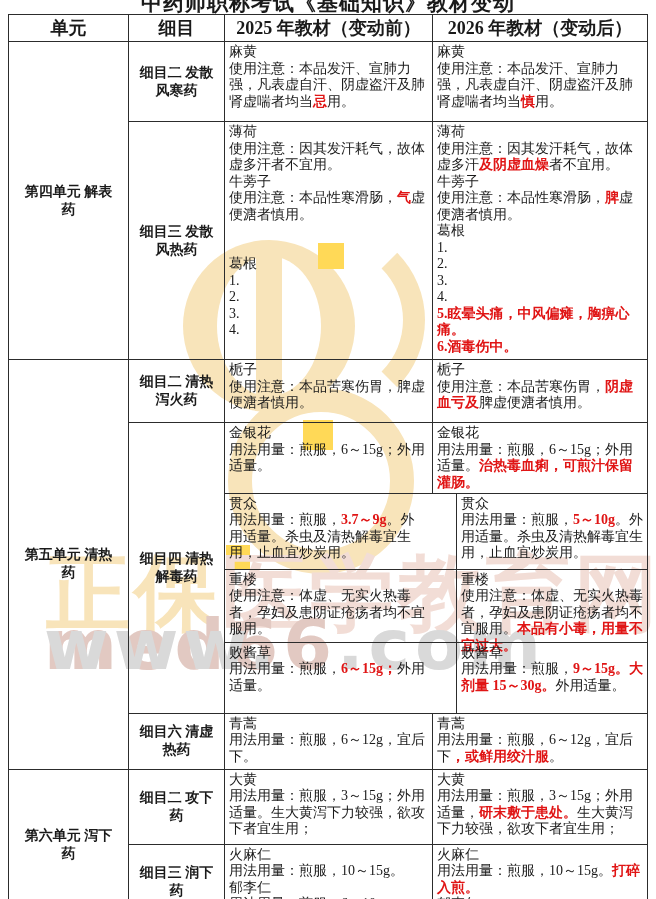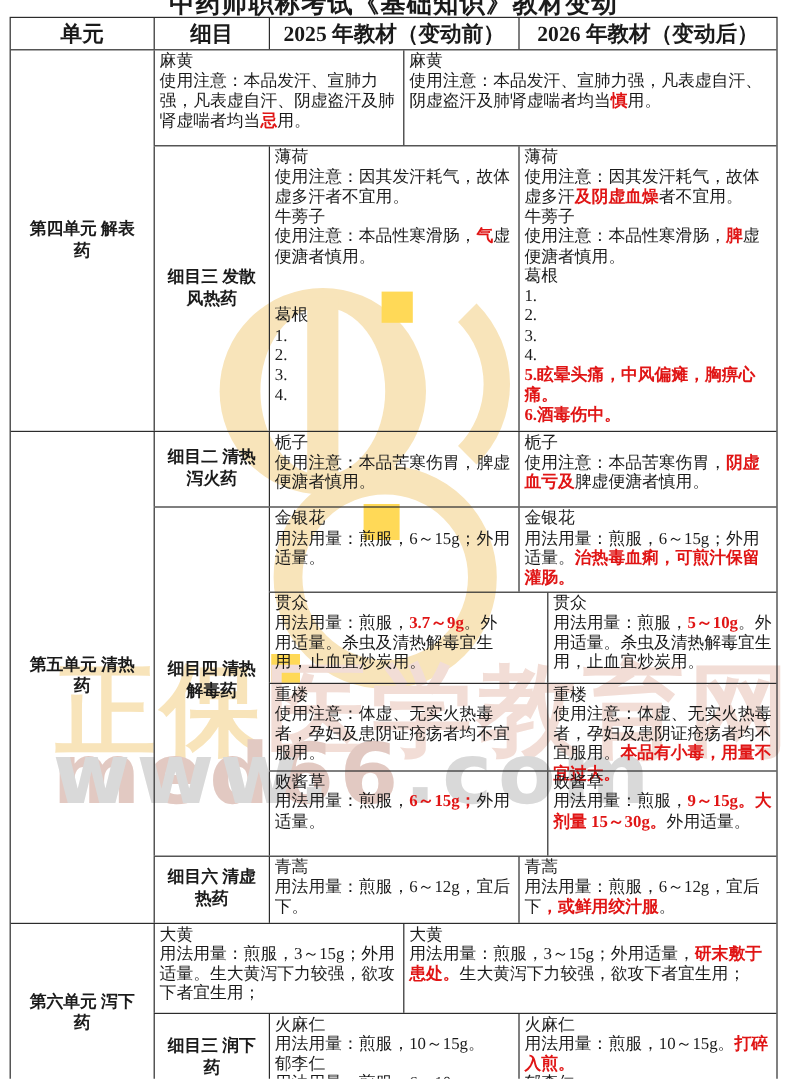--- a/index.html
+++ b/index.html
@@ -88,20 +88,21 @@
     <div class="hcell w1">单元</div>
     <div class="hcell w2 bl">细目</div>
     <div class="hcell w3 bl">2025 年教材（变动前）</div>
     <div class="hcell w4 bl">2026 年教材（变动后）</div>
   </div>
 
   <div class="urow">
     <div class="c-unit">第四单元 解表药</div>
     <div class="drows">
       <div class="drow">
+        <div class="c-detail">细目二 发散风寒药</div>
         <div class="subs">
           <div class="trow" style="min-height:79px">
             <div class="c2025"><span>麻黄
 使用注意：本品发汗、宣肺力强，凡表虚自汗、阴虚盗汗及肺肾虚喘者均当</span><span class="red">忌</span><span>用。</span></div>
             <div class="c2026"><span>麻黄
 使用注意：本品发汗、宣肺力强，凡表虚自汗、阴虚盗汗及肺肾虚喘者均当</span><span class="red">慎</span><span>用。</span></div>
           </div>
         </div>
       </div>
       <div class="drow">
@@ -190,20 +191,21 @@
           </div>
         </div>
       </div>
     </div>
   </div>
 
   <div class="urow">
     <div class="c-unit">第六单元 泻下药</div>
     <div class="drows">
       <div class="drow">
+        <div class="c-detail">细目二 攻下药</div>
         <div class="subs">
           <div class="trow" style="min-height:74px">
             <div class="c2025"><span>大黄
 用法用量：煎服，3～15g；外用适量。生大黄泻下力较强，欲攻下者宜生用；</span></div>
             <div class="c2026"><span>大黄
 用法用量：煎服，3～15g；外用适量，</span><span class="red">研末敷于患处。</span><span>生大黄泻下力较强，欲攻下者宜生用；</span></div>
           </div>
         </div>
       </div>
       <div class="drow">

